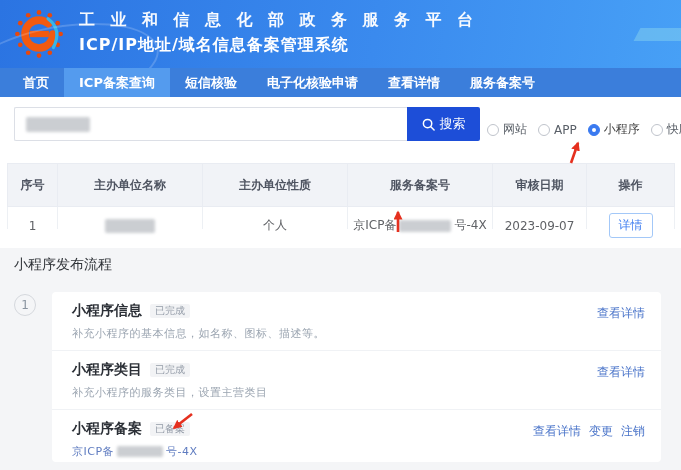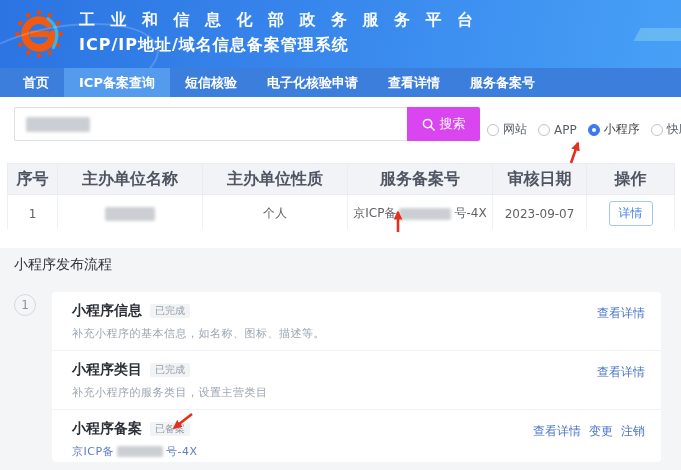--- a/index.html
+++ b/index.html
@@ -20,33 +20,33 @@
   .nav { display:flex; height:29px; background:#3b7edb; align-items:stretch; padding-left:8px; }
   .nav-item { display:flex; align-items:center; padding:0 15px; color:#fff; font-size:13px; font-weight:bold; cursor:pointer; white-space:nowrap; }
   .nav-item.active { background:#549bee; }
 
   
   .searchbar { position:relative; height:66px; background:#fff; }
   .search-input-wrap { position:absolute; left:14px; top:10px; width:393px; height:34px; border:1px solid #dcdfe6; border-right:none; border-radius:2px 0 0 2px; background:#fff; }
   .search-input-wrap input { position:absolute; inset:0; width:100%; height:100%; border:none; outline:none; background:transparent; font-size:13px; padding:0 10px; }
   .redacted { background:#c6c9ce; filter:blur(1.6px); border-radius:2px; opacity:.9; }
   .r-input { position:absolute; left:11px; top:9px; width:64px; height:15px; }
-  .search-btn { position:absolute; left:407px; top:10px; width:73px; height:34px; background:#d946ef; border:none; border-radius:0 2px 2px 0; color:#fff; font-size:13px; display:flex; align-items:center; justify-content:center; gap:5px; cursor:pointer; font-family:inherit; }
+  .search-btn { position:absolute; left:407px; top:10px; width:73px; height:34px; background:#1d4ed8; border:none; border-radius:0 2px 2px 0; color:#fff; font-size:13px; display:flex; align-items:center; justify-content:center; gap:5px; cursor:pointer; font-family:inherit; }
   .radios { position:absolute; left:487px; top:24px; display:flex; align-items:center; gap:11px; }
   .radio { display:flex; align-items:center; gap:4px; cursor:pointer; }
   .rdot { width:12px; height:12px; border-radius:50%; border:1px solid #c0c4cc; background:#fff; position:relative; flex:none; }
   .radio.selected .rdot { border-color:#3a7af0; background:#3a7af0; }
   .radio.selected .rdot::after { content:""; position:absolute; left:3px; top:3px; width:4px; height:4px; border-radius:50%; background:#fff; }
   .rlabel { font-size:12px; color:#5a6068; white-space:nowrap; }
   .radio.selected .rlabel { color:#404040; }
 
   
   .table-wrap { height:66px; padding:0 7px; }
   table { width:667px; border-collapse:collapse; table-layout:fixed; }
-  th { height:31px; background:#f1f3f7; font-size:16px; font-weight:bold; color:#4e5461; border:1px solid #e9ecf2; }
+  th { height:43px; background:#f1f3f7; font-size:12px; font-weight:bold; color:#4e5461; border:1px solid #e9ecf2; }
   td { height:38px; background:#fff; font-size:12px; color:#606266; border:1px solid #edf0f4; text-align:center; vertical-align:middle; }
   .cell-inline { display:inline-flex; align-items:center; gap:3px; }
   .r-name { display:inline-block; width:50px; height:14px; vertical-align:middle; }
   .r-lic { display:inline-block; width:52px; height:12px; }
   .detail-btn { display:inline-block; padding:3px 9px; font-size:12px; color:#3f7ef0; background:#fff; border:1px solid #a3c8f8; border-radius:3px; cursor:pointer; font-family:inherit; }
   .spacer { height:19px; background:#fff; }
 
   
   .process { position:relative; height:222px; background:#f4f5f7; padding-top:8px; }
   .proc-title { margin-left:14px; font-size:14px; color:#2f3338; }

